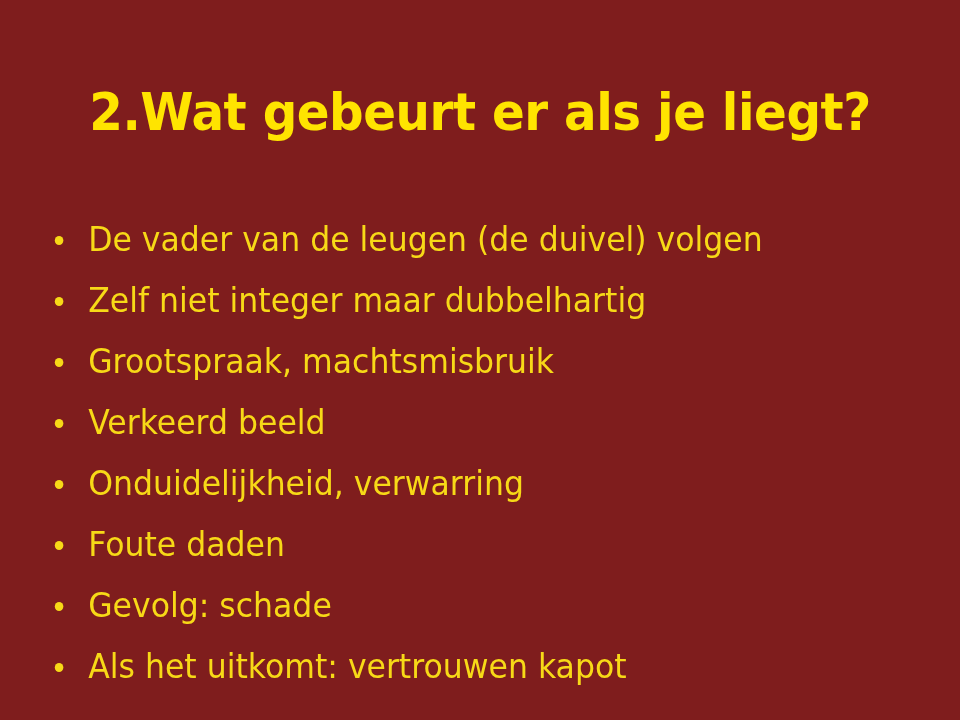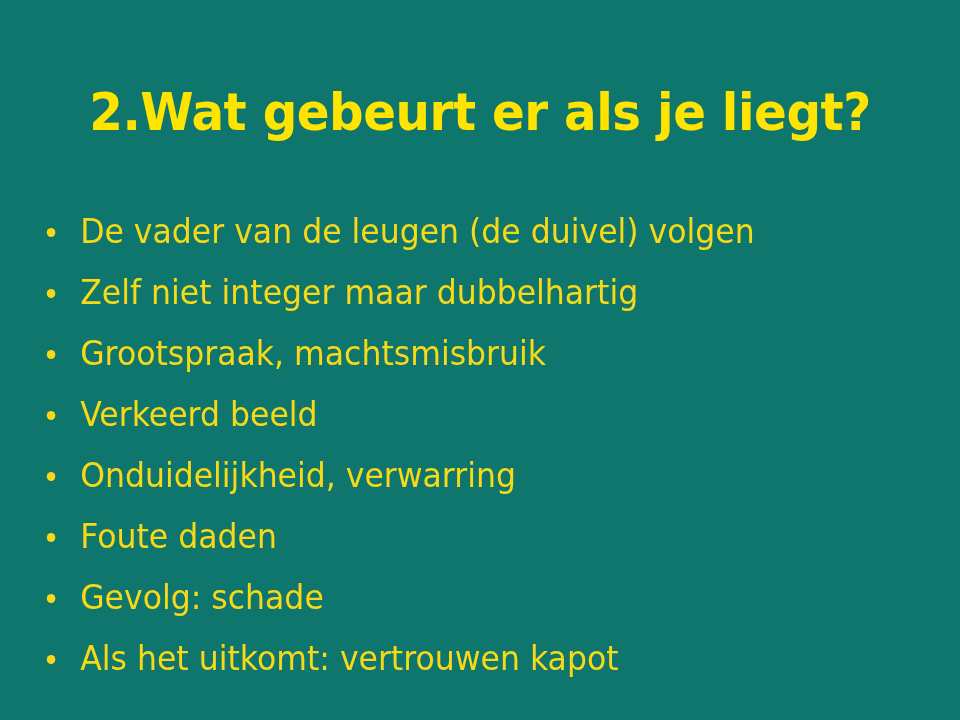--- a/index.html
+++ b/index.html
@@ -12,21 +12,21 @@
     height: 720px;
     overflow: hidden;
     background: #a22d2d;
     font-family: "DejaVu Sans", sans-serif;
   }
 
   .slide {
     position: relative;
     width: 960px;
     height: 720px;
-    background: #0f766e;
+    background: #7f1d1d;
     box-sizing: border-box;
   }
 
   .slide-title {
     position: absolute;
     left: 0;
     right: 0;
     top: 48px;
     text-align: center;
     color: #ffe400;
@@ -38,21 +38,21 @@
     transform: scaleX(0.93);
     transform-origin: center top;
     white-space: nowrap;
   }
 
   .bullet-list {
     position: absolute;
     left: 38px;
     top: 204px;
     right: 24px;
-    margin: 4px;
+    margin: 12px;
     padding: 0;
     list-style: none;
   }
 
   .bullet-item {
     position: relative;
     display: block;
     height: 61px;
     padding-left: 40px;
     color: #f7d917;

